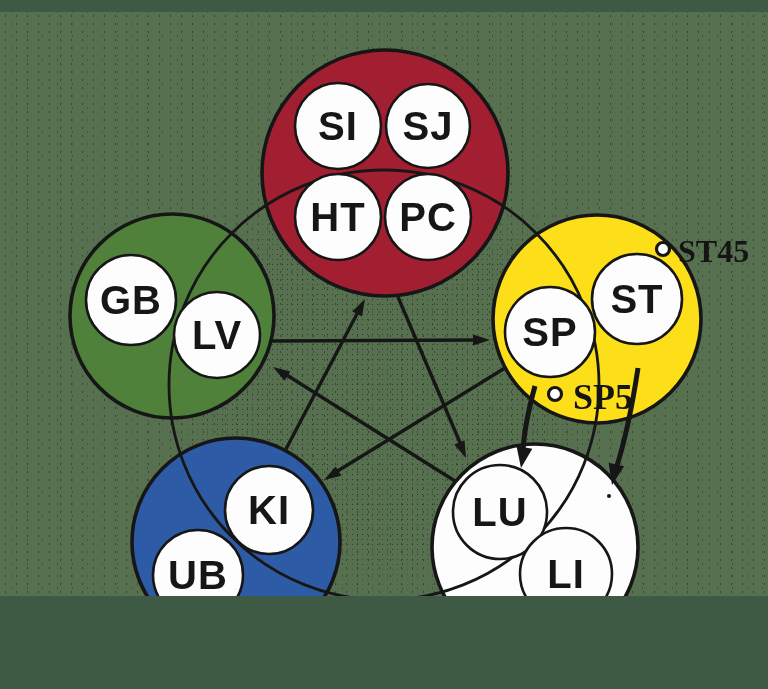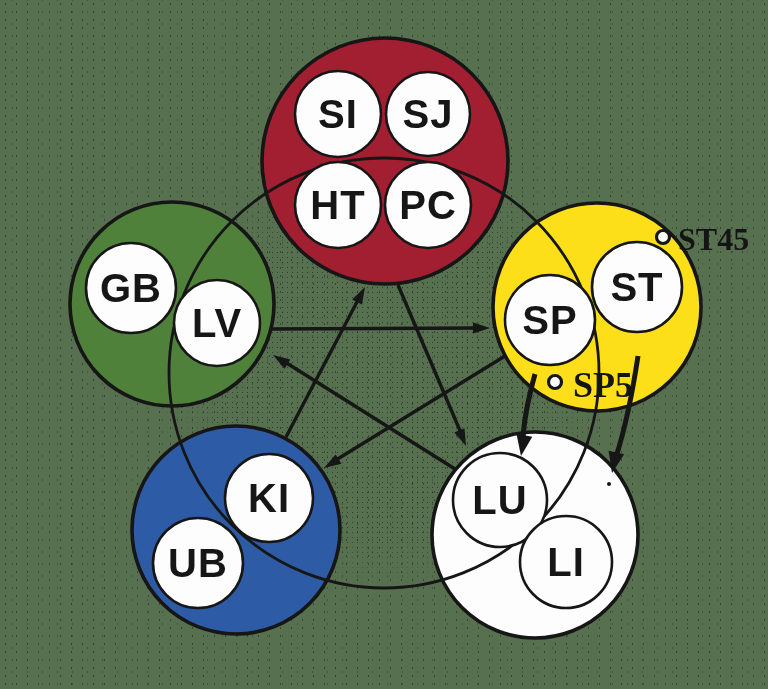--- a/index.html
+++ b/index.html
@@ -1,20 +1,21 @@
 <!DOCTYPE html>
 <html><head>
 <meta charset="utf-8">
 <style>
   html,body{margin:0;padding:0;background:#3f5a44;}
   #stage{
     position:relative;
-    width:768px;height:689px;
+    width:768px;height:584px;
     overflow:hidden;
     font-family:"Liberation Sans",sans-serif;
+    margin-top:12px;
   }
   
   #stage .bg{
     position:absolute;inset:0;
   }
   
   .noise{
     position:absolute;inset:0;
     background-image:
       radial-gradient(rgba(12,16,12,0.85) 0.9px, rgba(0,0,0,0) 1.1px),

